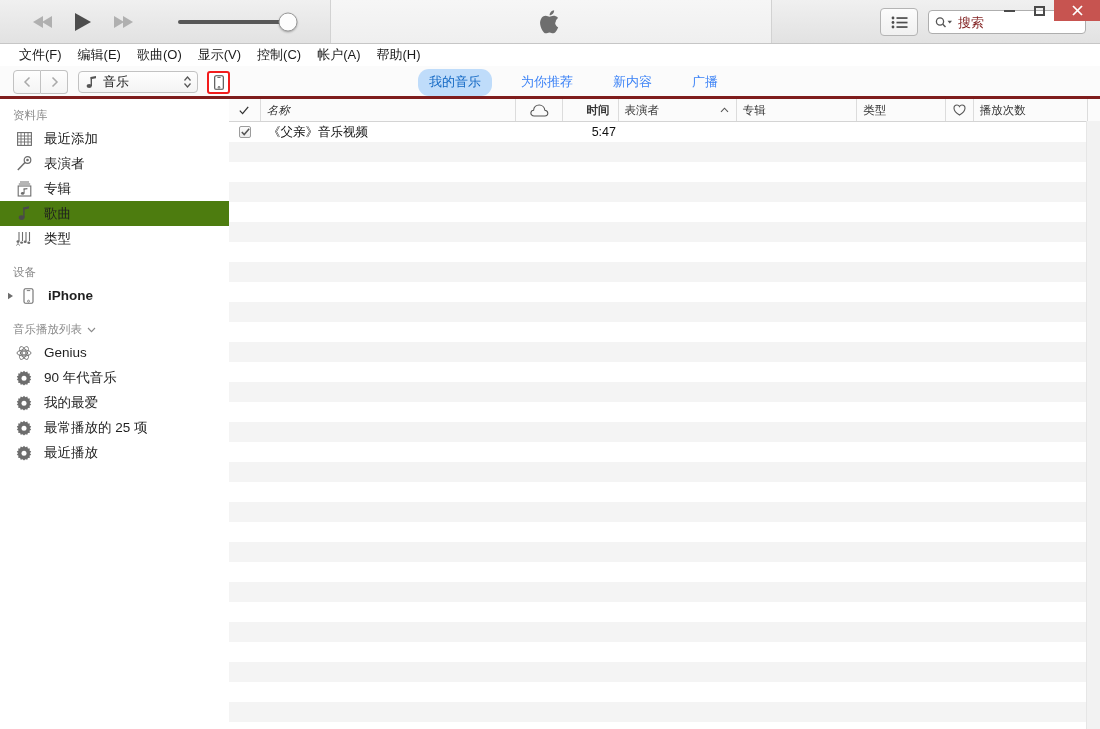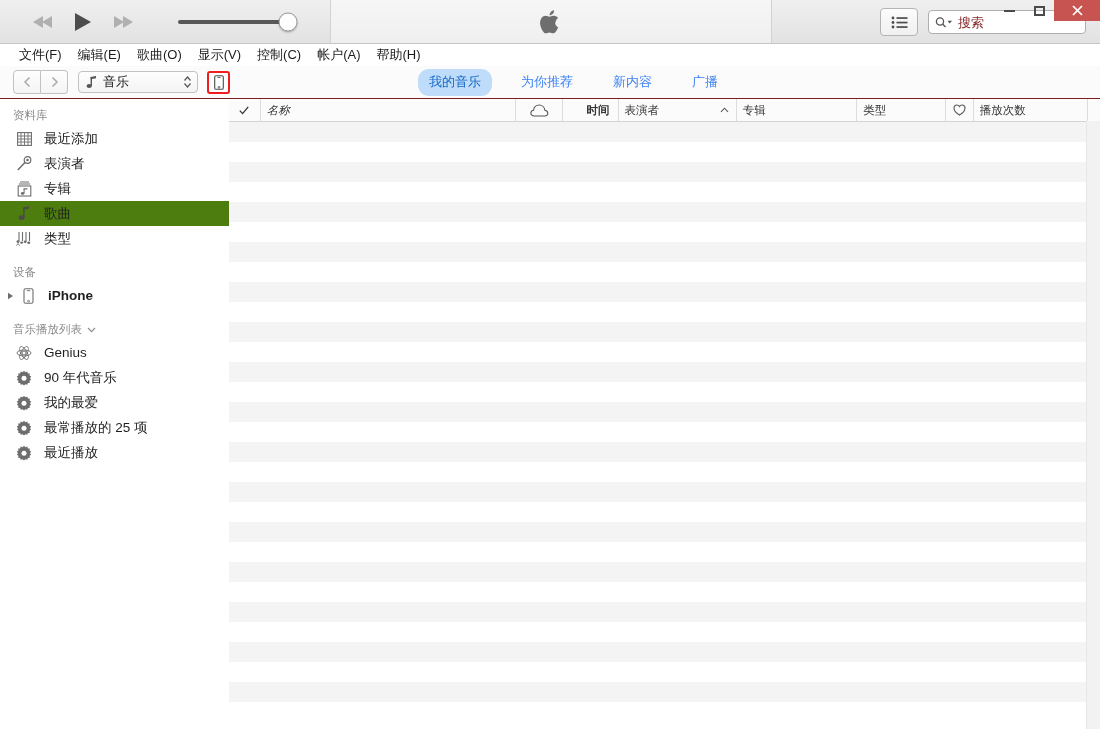--- a/index.html
+++ b/index.html
@@ -128,21 +128,21 @@
     padding: 1px 8px 2px 8px;
     cursor: default;
     white-space: nowrap;
   }
 
   
   .navbar {
     position: absolute; left: 0; top: 66px;
     width: 1100px; height: 33px;
     background: #fbfbfb;
-    border-bottom: 1px solid #7f1d1d;
+    border-bottom: 3px solid #7f1d1d;
     box-sizing: border-box;
   }
   .navleft {
     position: absolute; left: 13px; top: 0; height: 32px;
     display: flex; align-items: center; gap: 0;
   }
   .arrowbtn {
     width: 26px; height: 22px;
     border: 1px solid #c2c2c2;
     background: linear-gradient(to bottom,#fefefe,#f4f4f4);
@@ -632,20 +632,37 @@
           <path d="M6.5 11 C6.5 11 1 7.6 1 4.2 C1 2.3 2.4 1 4 1 C5.2 1 6.1 1.8 6.5 2.6 C6.9 1.8 7.8 1 9 1 C10.6 1 12 2.3 12 4.2 C12 7.6 6.5 11 6.5 11 Z" fill="none" stroke="#555" stroke-width="1.1"></path>
         </svg>
       </div>
       <div class="th" style="width:116px;">
         <span>播放次数</span>
       </div>
       <div class="th nobord" style="flex:1;"></div>
     </div>
 
     <div class="tbody">
+        <div class="trow">
+          <div class="cell-check">
+            <span class="rowcheck">
+              <svg width="9" height="8" viewBox="0 0 9 8">
+                <polyline points="0.8,4 3.2,6.6 8.2,0.8" fill="none" stroke="#555" stroke-width="1.5"></polyline>
+              </svg>
+            </span>
+          </div>
+          <div class="cell-name">《父亲》音乐视频</div>
+          <div class="cell-cloud"></div>
+          <div class="cell-time">5:47</div>
+          <div class="cell-artist"></div>
+          <div class="cell-album"></div>
+          <div class="cell-genre"></div>
+          <div class="cell-heart"></div>
+          <div class="cell-plays"></div>
+        </div>
         <div class="trow alt">
           <div class="cell-check"></div>
           <div class="cell-name"></div>
           <div class="cell-cloud"></div>
           <div class="cell-time"></div>
           <div class="cell-artist"></div>
           <div class="cell-album"></div>
           <div class="cell-genre"></div>
           <div class="cell-heart"></div>
           <div class="cell-plays"></div>

